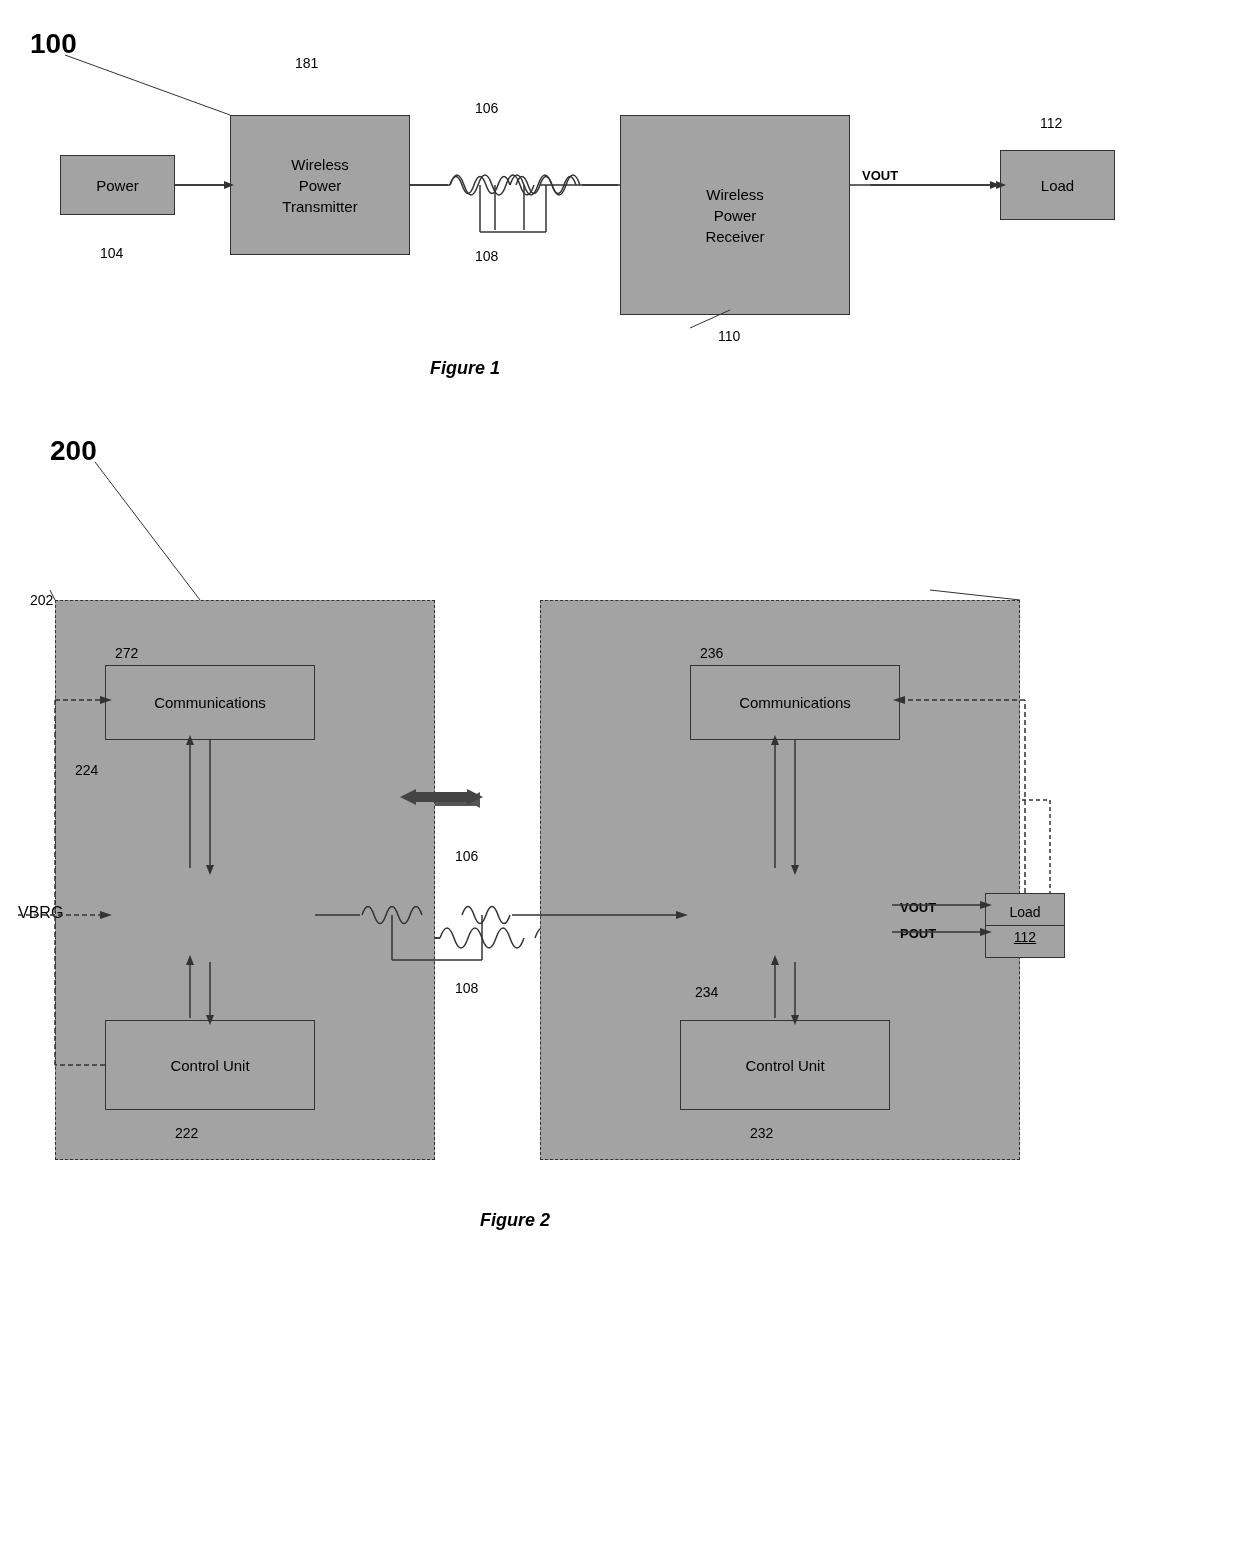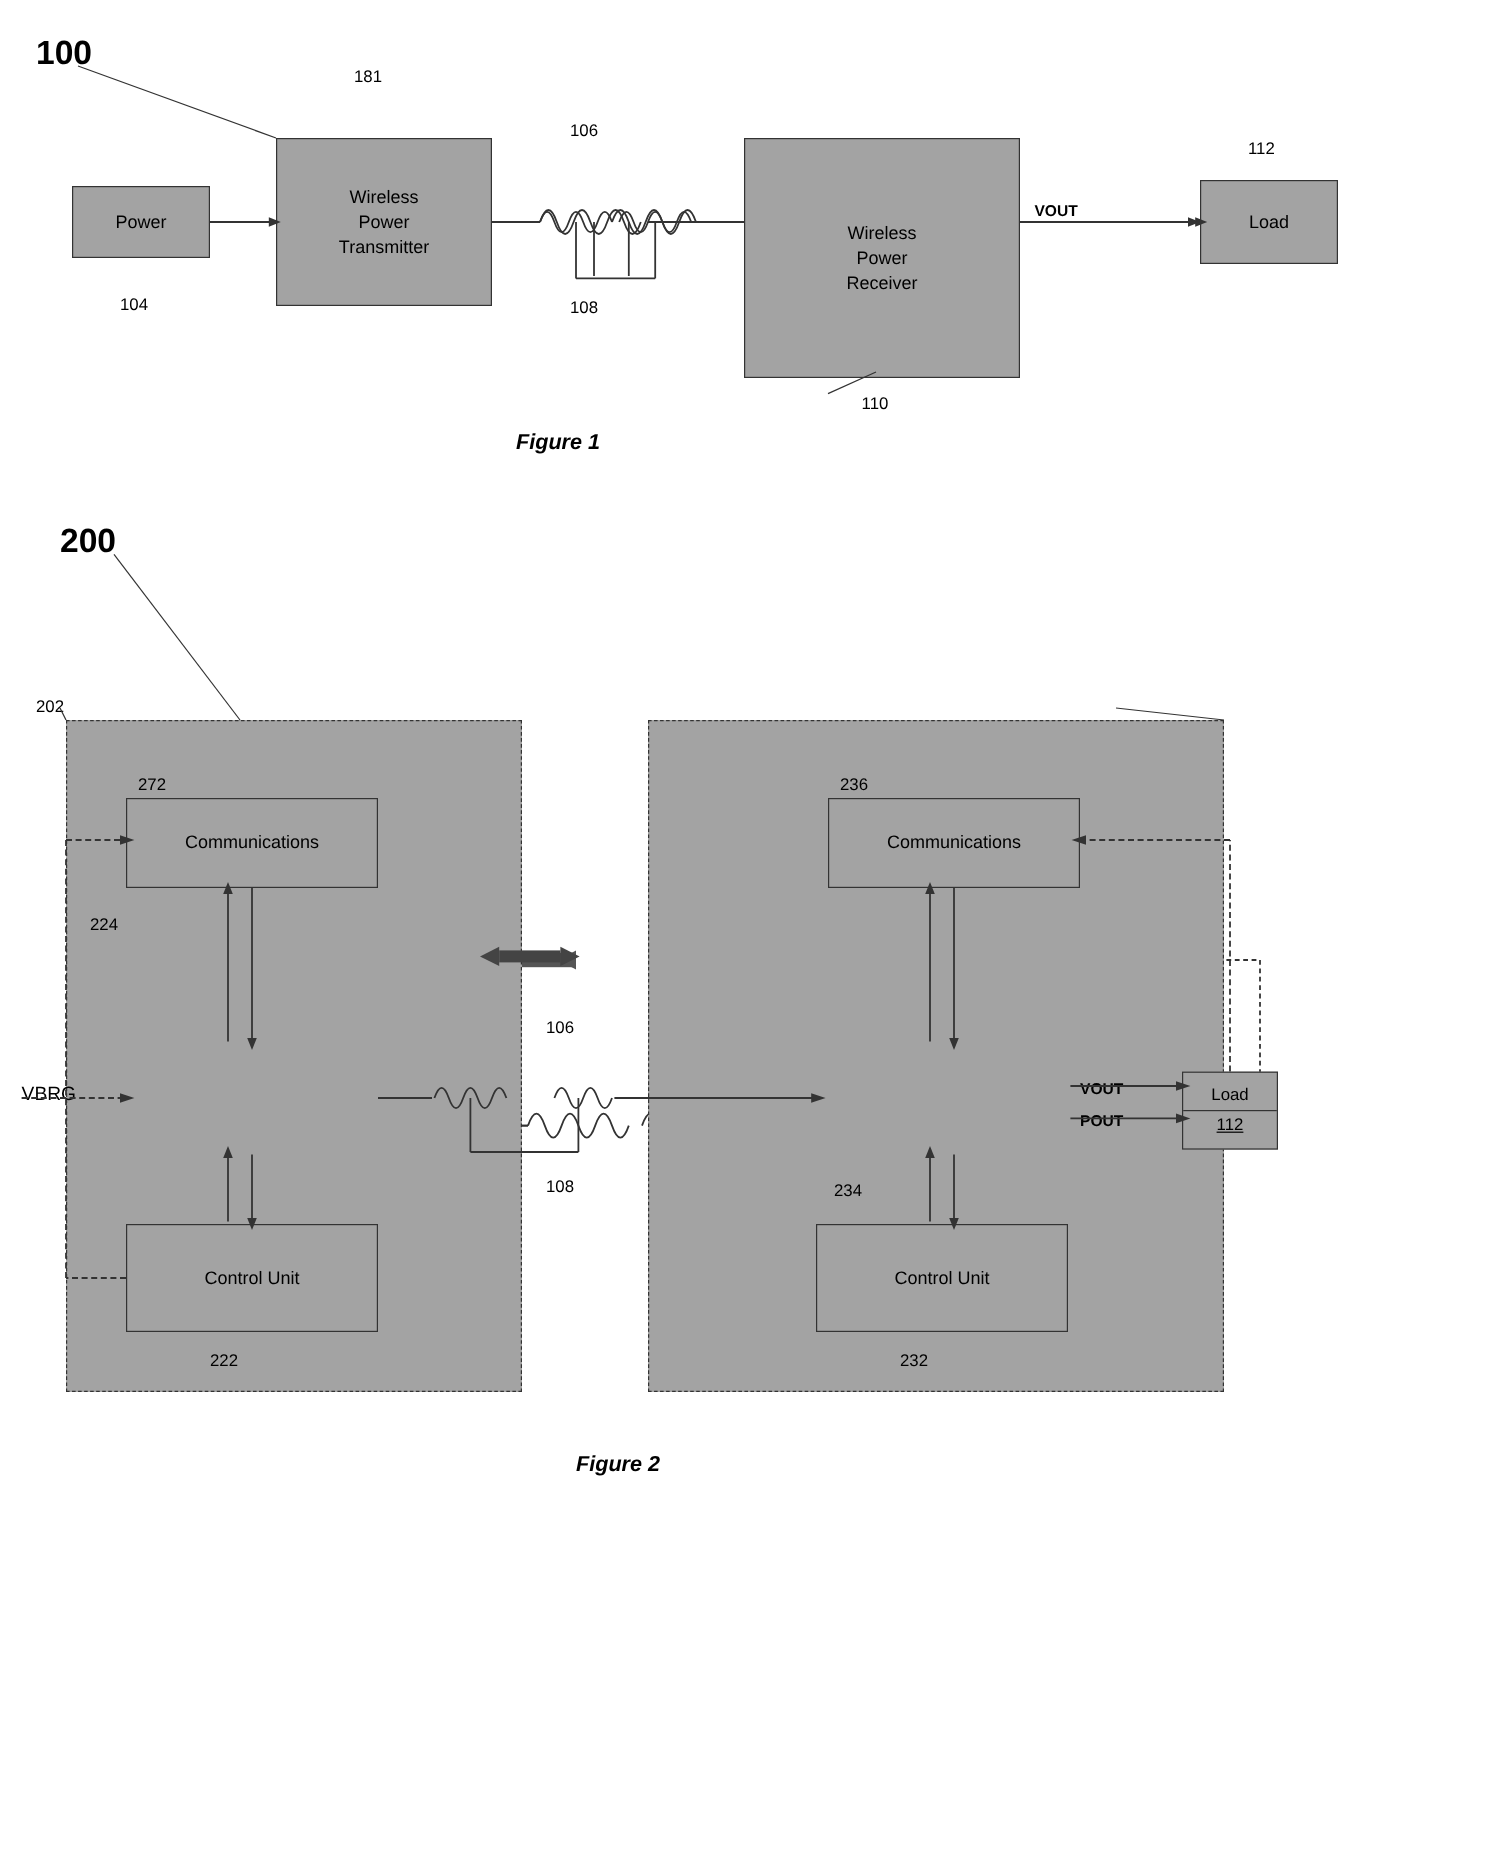--- a/index.html
+++ b/index.html
@@ -169,21 +169,21 @@
   <div class="label" style="left:1040px; top:115px;">112</div>
 
   <div class="box" style="left:1000px; top:150px; width:115px; height:70px;">
     <span>Load</span>
   </div>
 
   <div class="figure-title" style="left:430px; top:358px;">Figure 1</div>
 
   <div class="label label-large" style="left:50px; top:435px;">200</div>
 
-  <div class="label" style="left:30px; top:580px;">202</div>
+  <div class="label" style="left:30px; top:592px;">202</div>
 
   <div class="box box-dashed" style="left:55px; top:600px; width:380px; height:560px;"></div>
 
   <div class="label" style="left:910px; top:611px;">210</div>
 
   <div class="box box-dashed" style="left:540px; top:600px; width:480px; height:560px;"></div>
 
   <div class="label" style="left:115px; top:645px;">272</div>
 
   <div class="box" style="left:105px; top:665px; width:210px; height:75px;">

